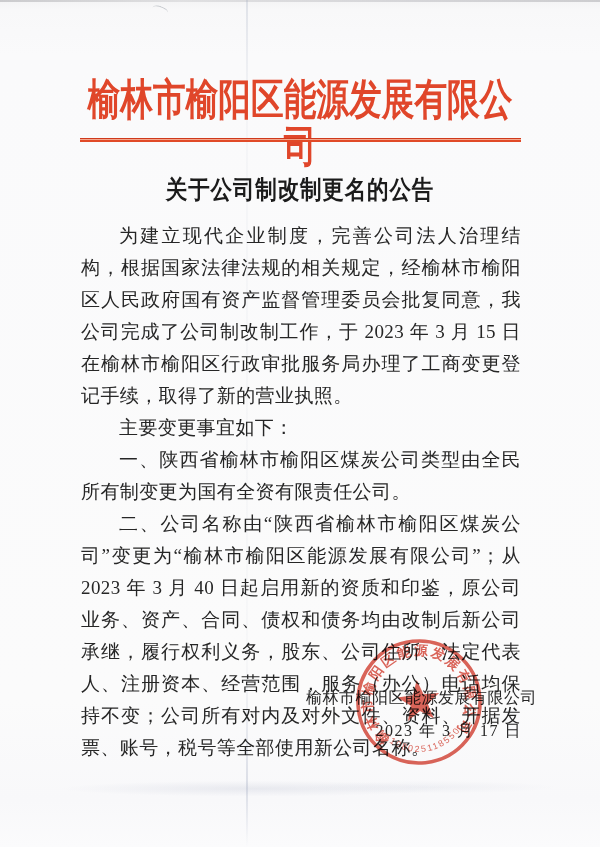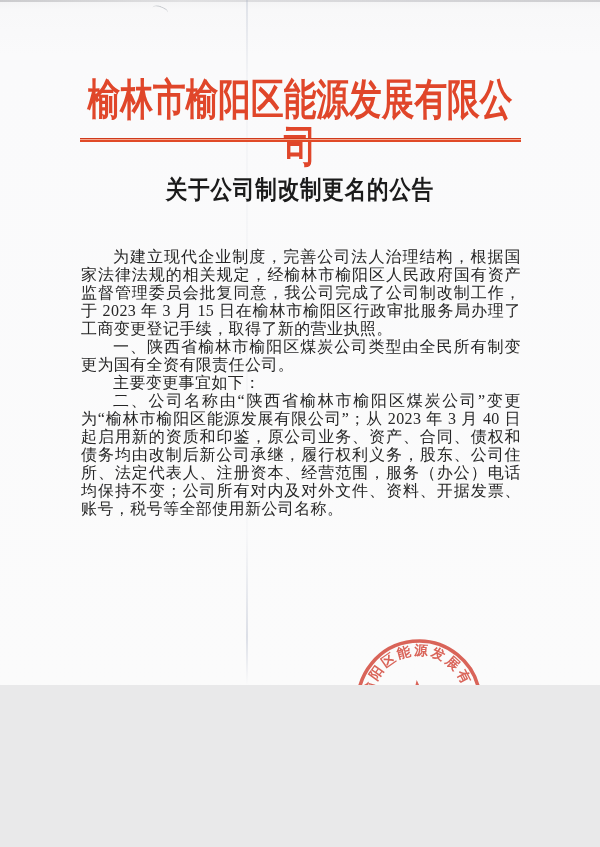--- a/index.html
+++ b/index.html
@@ -4,21 +4,21 @@
 <style>
   * { box-sizing: border-box; }
   html, body { margin: 0; padding: 0; }
   body {
     width: 600px; height: 847px;
     font-family: "Liberation Serif", "DejaVu Serif", serif;
     background: #e9e9ea;
   }
   .page {
     position: relative;
-    width: 600px; height: 685px;
+    width: 600px; height: 847px;
     overflow: hidden;
     background:
       linear-gradient(180deg, #f3f3f4 0px, #f8f8f9 10px, #fafafb 55px, #fbfbfb 700px, #f8f8fa 800px, #fbfbfc 847px);
   }
   .top-edge {
     position: absolute; top: 0; left: 0; width: 100%; height: 2px;
     background: linear-gradient(90deg, #bdbdc0, #d9d9db 30%, #cacace 70%, #c0c0c3);
     opacity: .75;
   }
   .pen-mark {
@@ -56,22 +56,22 @@
   }
   .doc-title {
     position: absolute; top: 173px; left: 0; width: 600px; margin: 0;
     text-align: center;
     font-family: "Liberation Sans", "DejaVu Sans", sans-serif;
     font-weight: 700; font-size: 25px; letter-spacing: 1px;
     color: #1b1b1b;
     transform: scaleX(0.86);
   }
   .doc-body {
-    position: absolute; top: 248px; left: 81px; width: 440px;
-    font-size: 16px; line-height: 18px; letter-spacing: .4px;
+    position: absolute; top: 220px; left: 81px; width: 440px;
+    font-size: 19px; line-height: 32px; letter-spacing: .4px;
     color: #262626;
     text-align: justify;
   }
   .doc-body p { margin: 0; text-indent: 2em; }
   .signature {
     position: absolute; top: 688px; left: 306px; width: 216px;
     color: #262626; font-size: 16px;
   }
   .sig-company { letter-spacing: .5px; white-space: nowrap; }
   .sig-date { margin-top: 12px; text-align: right; letter-spacing: 1.5px; }
@@ -100,22 +100,22 @@
   <div class="smudge"></div>
 
   <div class="letterhead">榆林市榆阳区能源发展有限公司</div>
 
   <div class="red-line"></div>
 
   <h1 class="doc-title">关于公司制改制更名的公告</h1>
 
   <div class="doc-body">
     <p>为建立现代企业制度，完善公司法人治理结构，根据国家法律法规的相关规定，经榆林市榆阳区人民政府国有资产监督管理委员会批复同意，我公司完成了公司制改制工作，于 2023 年 3 月 15 日在榆林市榆阳区行政审批服务局办理了工商变更登记手续，取得了新的营业执照。</p>
+    <p>主要变更事宜如下：</p>
     <p>一、陕西省榆林市榆阳区煤炭公司类型由全民所有制变更为国有全资有限责任公司。</p>
-    <p>主要变更事宜如下：</p>
     <p>二、公司名称由“陕西省榆林市榆阳区煤炭公司”变更为“榆林市榆阳区能源发展有限公司”；从 2023 年 3 月 40 日起启用新的资质和印鉴，原公司业务、资产、合同、债权和债务均由改制后新公司承继，履行权利义务，股东、公司住所、法定代表人、注册资本、经营范围，服务（办公）电话均保持不变；公司所有对内及对外文件、资料、开据发票、账号，税号等全部使用新公司名称。</p>
   </div>
 
   <div class="signature">
     <div class="sig-company">榆林市榆阳区能源发展有限公司</div>
     <div class="sig-date">2023 年 3 月 17 日</div>
   </div>
 
   <svg class="seal" viewBox="0 0 132 132" xmlns="http://www.w3.org/2000/svg">
     <circle cx="66" cy="66" r="61" fill="none" stroke-width="3.6" stroke="#d95043"></circle>

